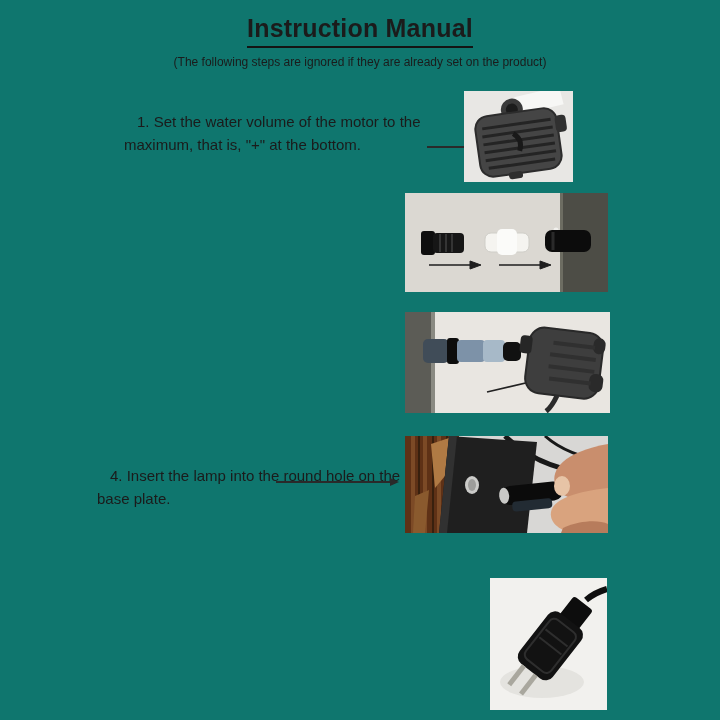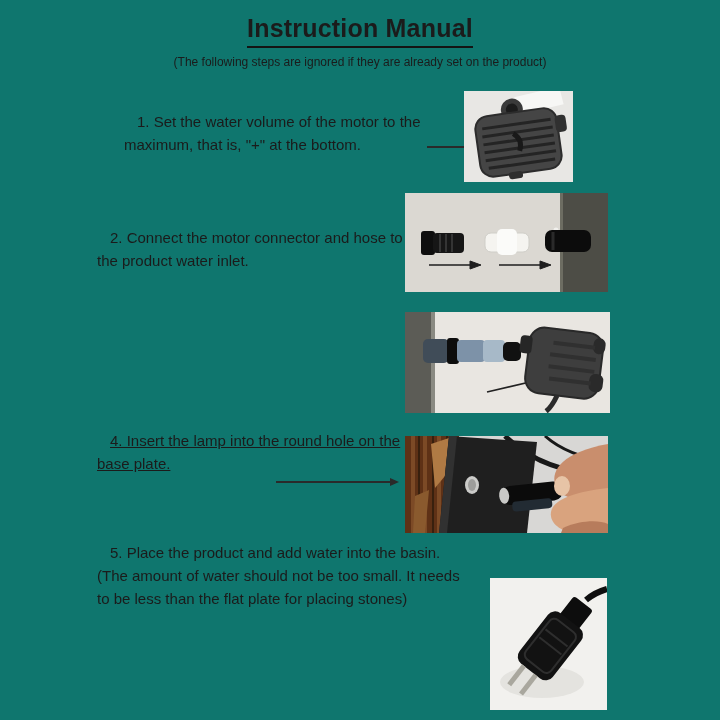--- a/index.html
+++ b/index.html
@@ -20,21 +20,21 @@
     position:absolute;top:55px;left:0;width:720px;text-align:center;
     font-size:12px;margin:0;
   }
   .step{
     position:absolute;font-size:15px;line-height:23px;
     white-space:pre-line;text-indent:13px;margin:0;
   }
   #step1{left:88px;top:110px;width:340px;margin-left:36px;}
   #step2{left:97px;top:226px;width:340px;}
   #step3{left:97px;top:349px;width:340px;}
-  #step4{left:97px;top:429px;width:345px;text-decoration:underline;}
+  #step4{left:97px;top:464px;width:345px;}
   #step5{left:97px;top:541px;width:420px;}
   #step6{left:93px;top:619px;width:430px;}
   .photo{position:absolute;overflow:hidden;}
   #photo1{left:464px;top:91px;width:109px;height:91px;}
   #photo2{left:405px;top:193px;width:203px;height:99px;}
   #photo3{left:405px;top:312px;width:205px;height:101px;}
   #photo4{left:405px;top:436px;width:203px;height:97px;}
   #photo6{left:490px;top:578px;width:117px;height:132px;}
   .photo svg{display:block;}
   .harrow{position:absolute;height:2px;background:#2a2a2a;}
@@ -48,27 +48,22 @@
 </head>
 <body>
 
 <div class="page">
 
   <h1 class="title"><span>Instruction Manual</span></h1>
   <p class="subtitle">(The following steps are ignored if they are already set on the product)</p>
 
   <p class="step" id="step1">1. Set the water volume of the motor to the
 maximum, that is, "+" at the bottom.</p>
-  <p class="step" id="step2">2. Connect the motor connector and hose to
-the product water inlet.</p>
   <p class="step" id="step4">4. Insert the lamp into the round hole on the
 base plate.</p>
-  <p class="step" id="step5">5. Place the product and add water into the basin.
-(The amount of water should not be too small. It needs
-to be less than the flat plate for placing stones)</p>
 
   <div class="harrow" id="arrow-step1"></div>
   <div class="harrow" id="arrow-step4"></div>
 
   <div class="photo" id="photo1">
     <svg width="109" height="91" viewBox="0 0 109 91">
       <rect width="109" height="91" fill="#e8e7e4"></rect>
       <g transform="rotate(-8 54 48)">
         <polygon points="56,6 102,2 104,20 58,24" fill="#f7f7f5"></polygon>
         <circle cx="52" cy="18" r="11" fill="#3a3a3a"></circle>

